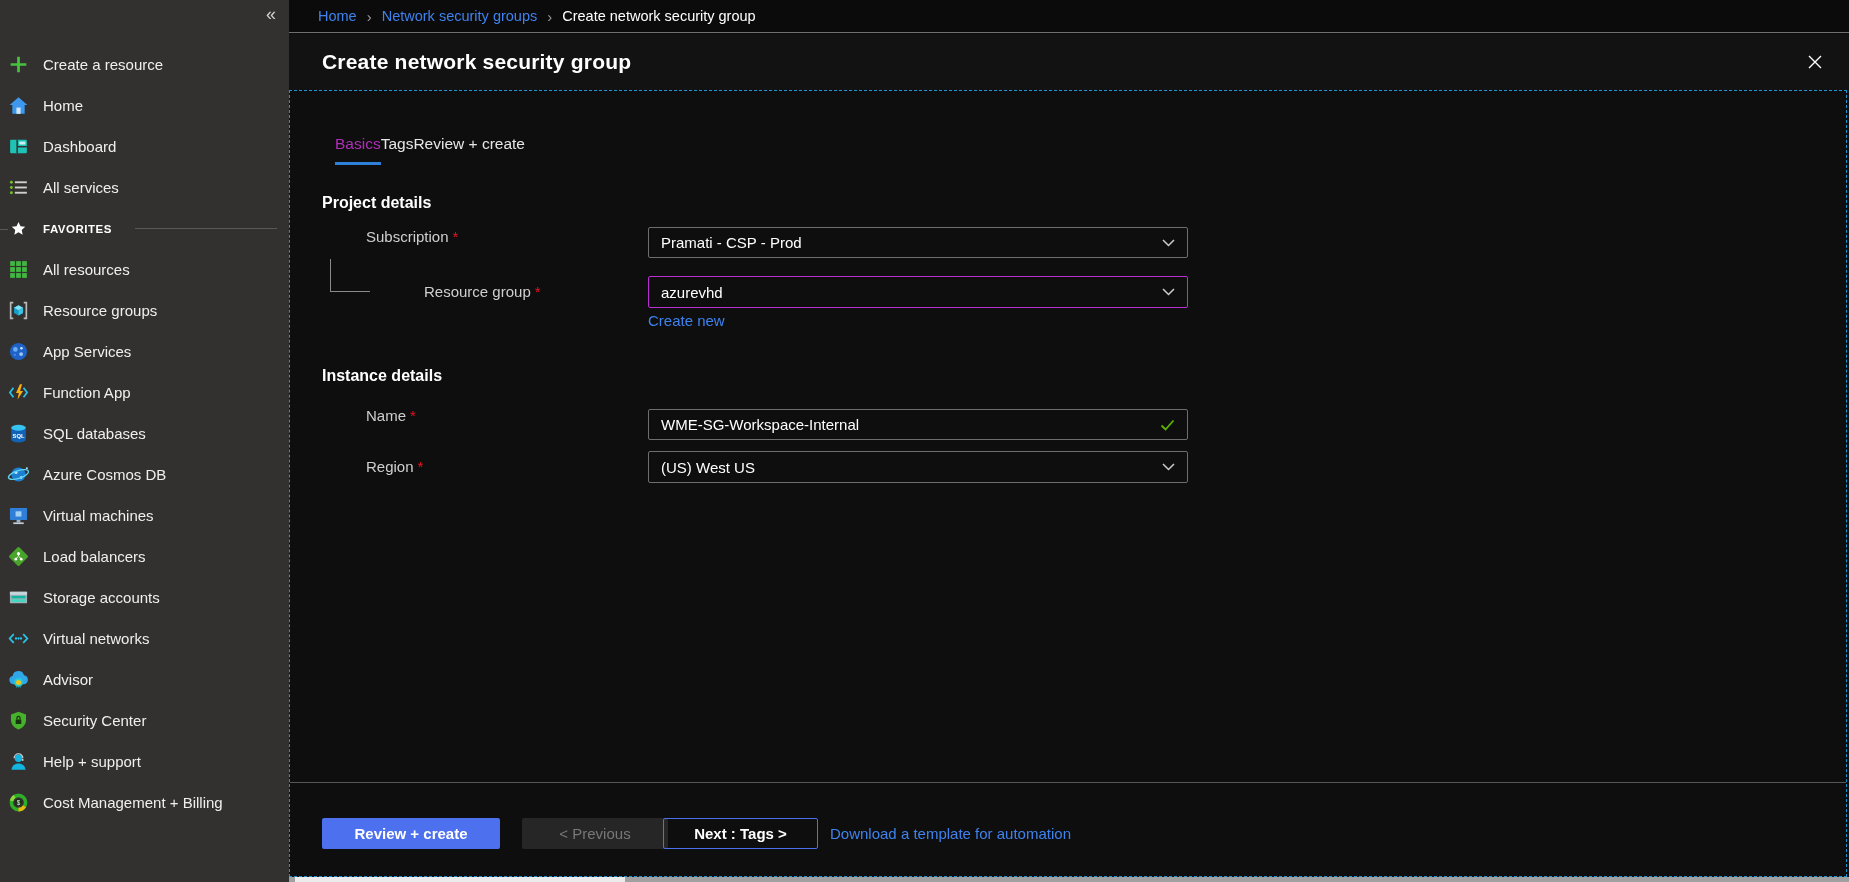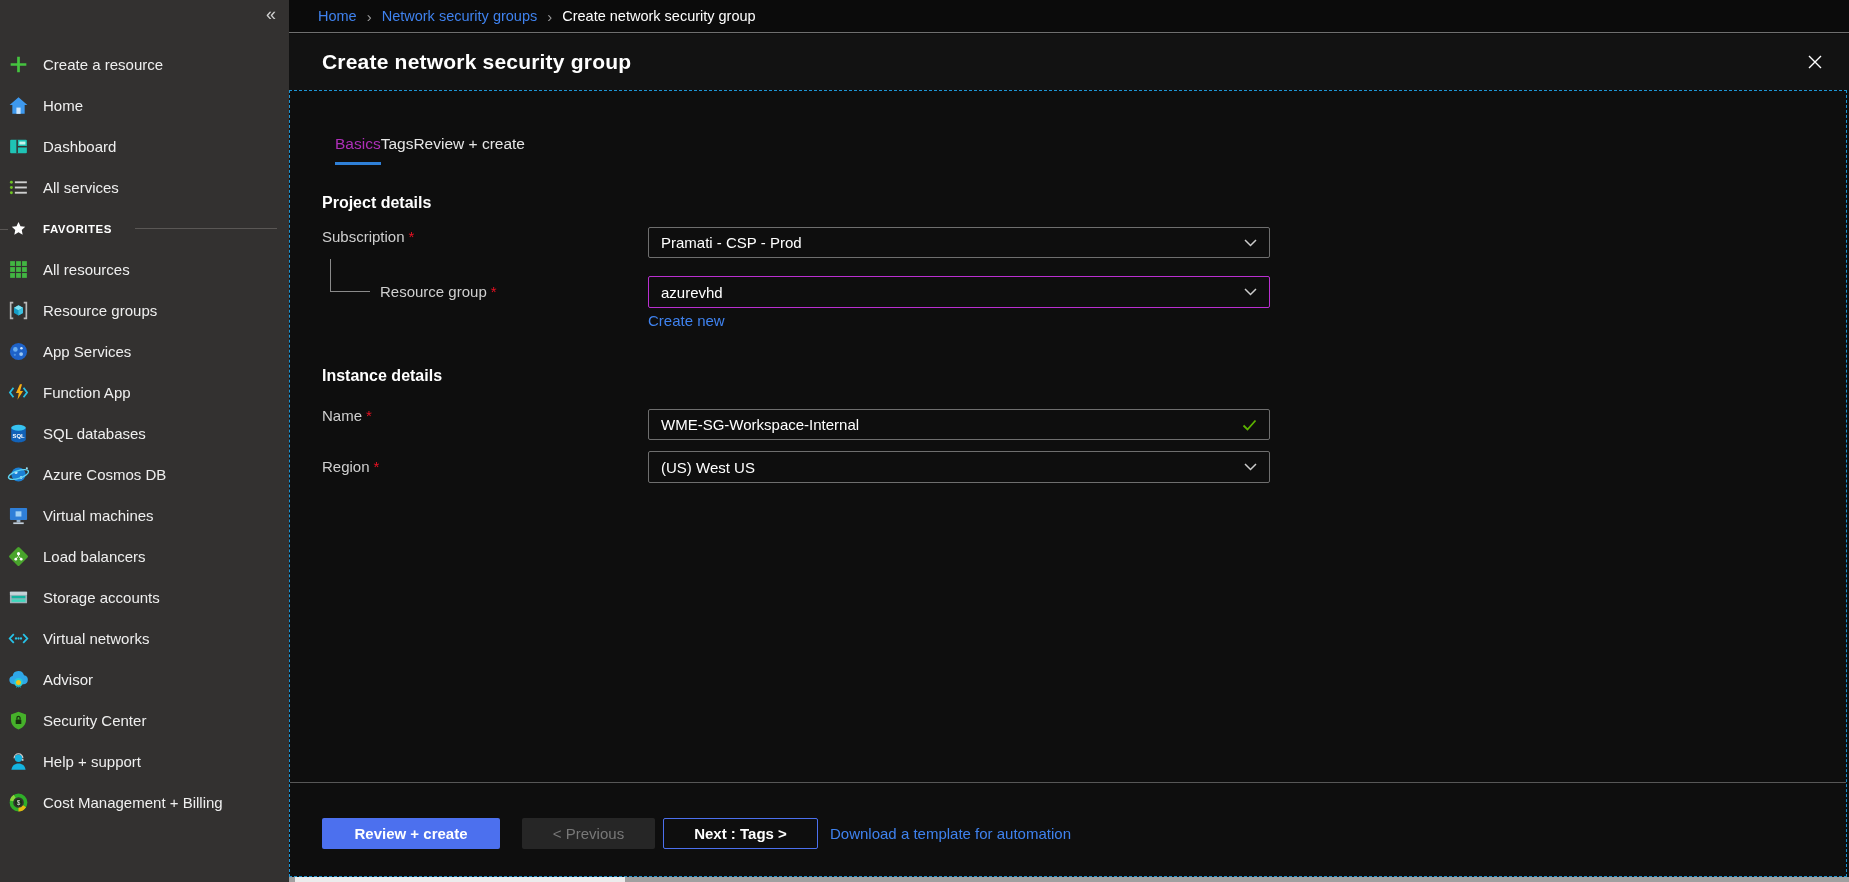--- a/index.html
+++ b/index.html
@@ -34,47 +34,47 @@
   .content{position:absolute;top:90px;left:0;right:2px;bottom:5px;background:var(--content-bg,#0e0e0e);
            border:1px dashed var(--focus-dashed-border,#1e95d4);box-sizing:border-box;}
 
   .tabs{position:absolute;left:45px;top:44px;display:flex;font-size:15.5px;}
   .tab{color:#e6e6e6;padding-bottom:9px;cursor:pointer;border-bottom:3px solid transparent;}
   .tab.active{color:var(--tab-active-purple,#ae2fb8);border-bottom-color:var(--accent-blue,#2f80d8);}
 
   .sec-heading{position:absolute;color:#fff;font-size:16px;font-weight:700;}
   .h-project{left:32px;top:103px;}
   .h-instance{left:32px;top:276px;}
-  .field-label{position:absolute;color:#cfcfcf;font-size:15px;}
+  .field-label{position:absolute;color:#cfcfcf;font-size:15px;margin-left:44px;}
   .req{color:var(--required-red,#e81123);margin-left:4px;}
   .l-subscription{left:32px;top:130px;line-height:31px;}
   .l-resource-group{left:90px;top:185px;line-height:32px;}
   .l-name{left:32px;top:309px;line-height:31px;}
   .l-region{left:32px;top:360px;line-height:32px;}
 
   .conn-v{position:absolute;left:40px;top:168px;width:1px;height:33px;background:#8a8a8a;}
   .conn-h{position:absolute;left:40px;top:200px;width:40px;height:1px;background:#8a8a8a;}
 
-  .dropdown,.textinput{position:absolute;left:358px;width:622px;box-sizing:border-box;
+  .dropdown,.textinput{position:absolute;left:358px;width:540px;box-sizing:border-box;
       background:#0e0e0e;border:1px solid #6e6e6e;border-radius:2px;display:flex;align-items:center;
       justify-content:space-between;padding:0 12px;color:#fff;font-size:15px;cursor:pointer;}
   .d-subscription{top:136px;height:31px;}
   .d-resource-group{top:185px;height:32px;border-color:var(--focused-input-border,#b92fd0);}
   .d-name{top:318px;height:31px;cursor:text;}
   .d-region{top:360px;height:32px;}
   .dd-chevron,.valid-check{display:flex;flex:none;margin-left:10px;}
 
   .create-new{position:absolute;left:358px;top:221px;color:var(--link-blue,#3f82ee);
               font-size:15px;cursor:pointer;text-decoration:none;}
 
   .footer-divider{position:absolute;left:0;right:0;top:691px;border-top:1px solid #575757;}
   .btn{position:absolute;top:727px;height:31px;border-radius:2px;font-size:15px;cursor:pointer;
        font-family:inherit;display:flex;align-items:center;justify-content:center;box-sizing:border-box;}
   .btn-primary{left:32px;width:178px;background:var(--primary-button-blue,#4c70ee);color:#fff;border:none;font-weight:600;}
-  .btn-disabled{left:232px;width:133px;background:#262626;color:#787878;border:none;}
+  .btn-disabled{left:232px;width:146px;background:#262626;color:#787878;border:none;}
   .btn-outline{left:373px;width:155px;background:transparent;color:#fff;border:1px solid var(--primary-button-blue,#4c70ee);font-weight:600;}
   .footer-link{position:absolute;left:540px;top:727px;line-height:31px;color:var(--link-blue,#3f82ee);
                font-size:15px;cursor:pointer;text-decoration:none;}
 
   .hscroll{position:absolute;left:0;right:0;bottom:0;height:5px;background:#a0a0a0;}
   .hthumb{position:absolute;left:6px;top:0;width:330px;height:5px;background:#ececec;}
 </style>
 </head>
 <body>
 

